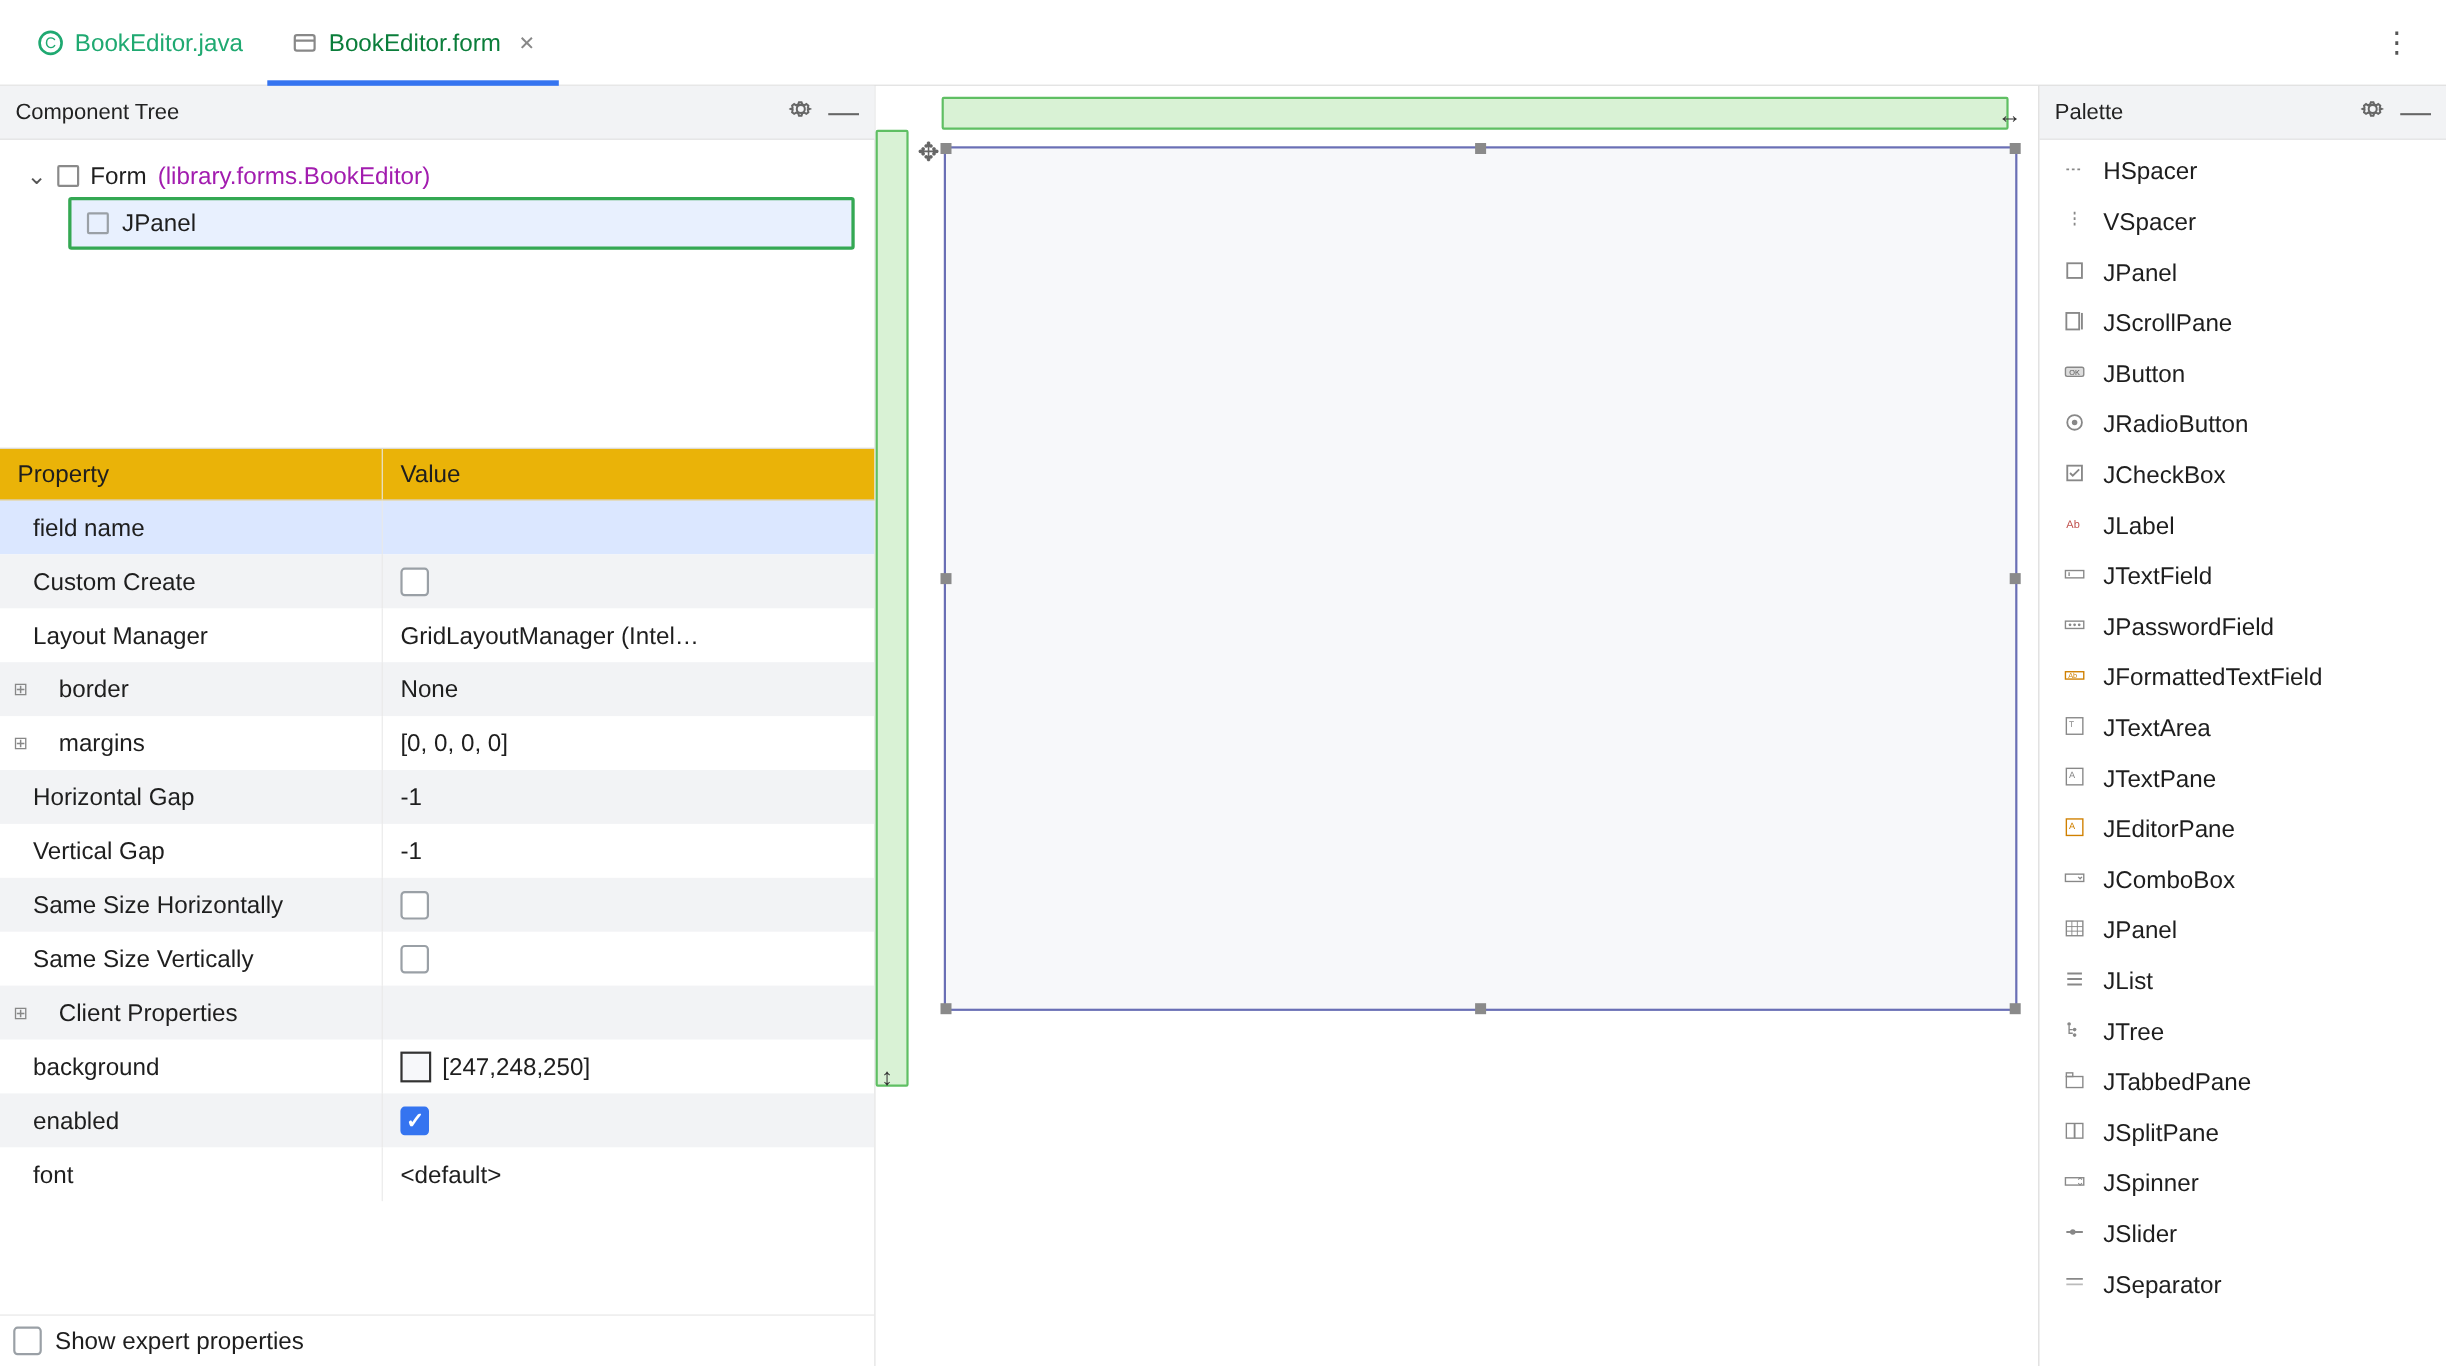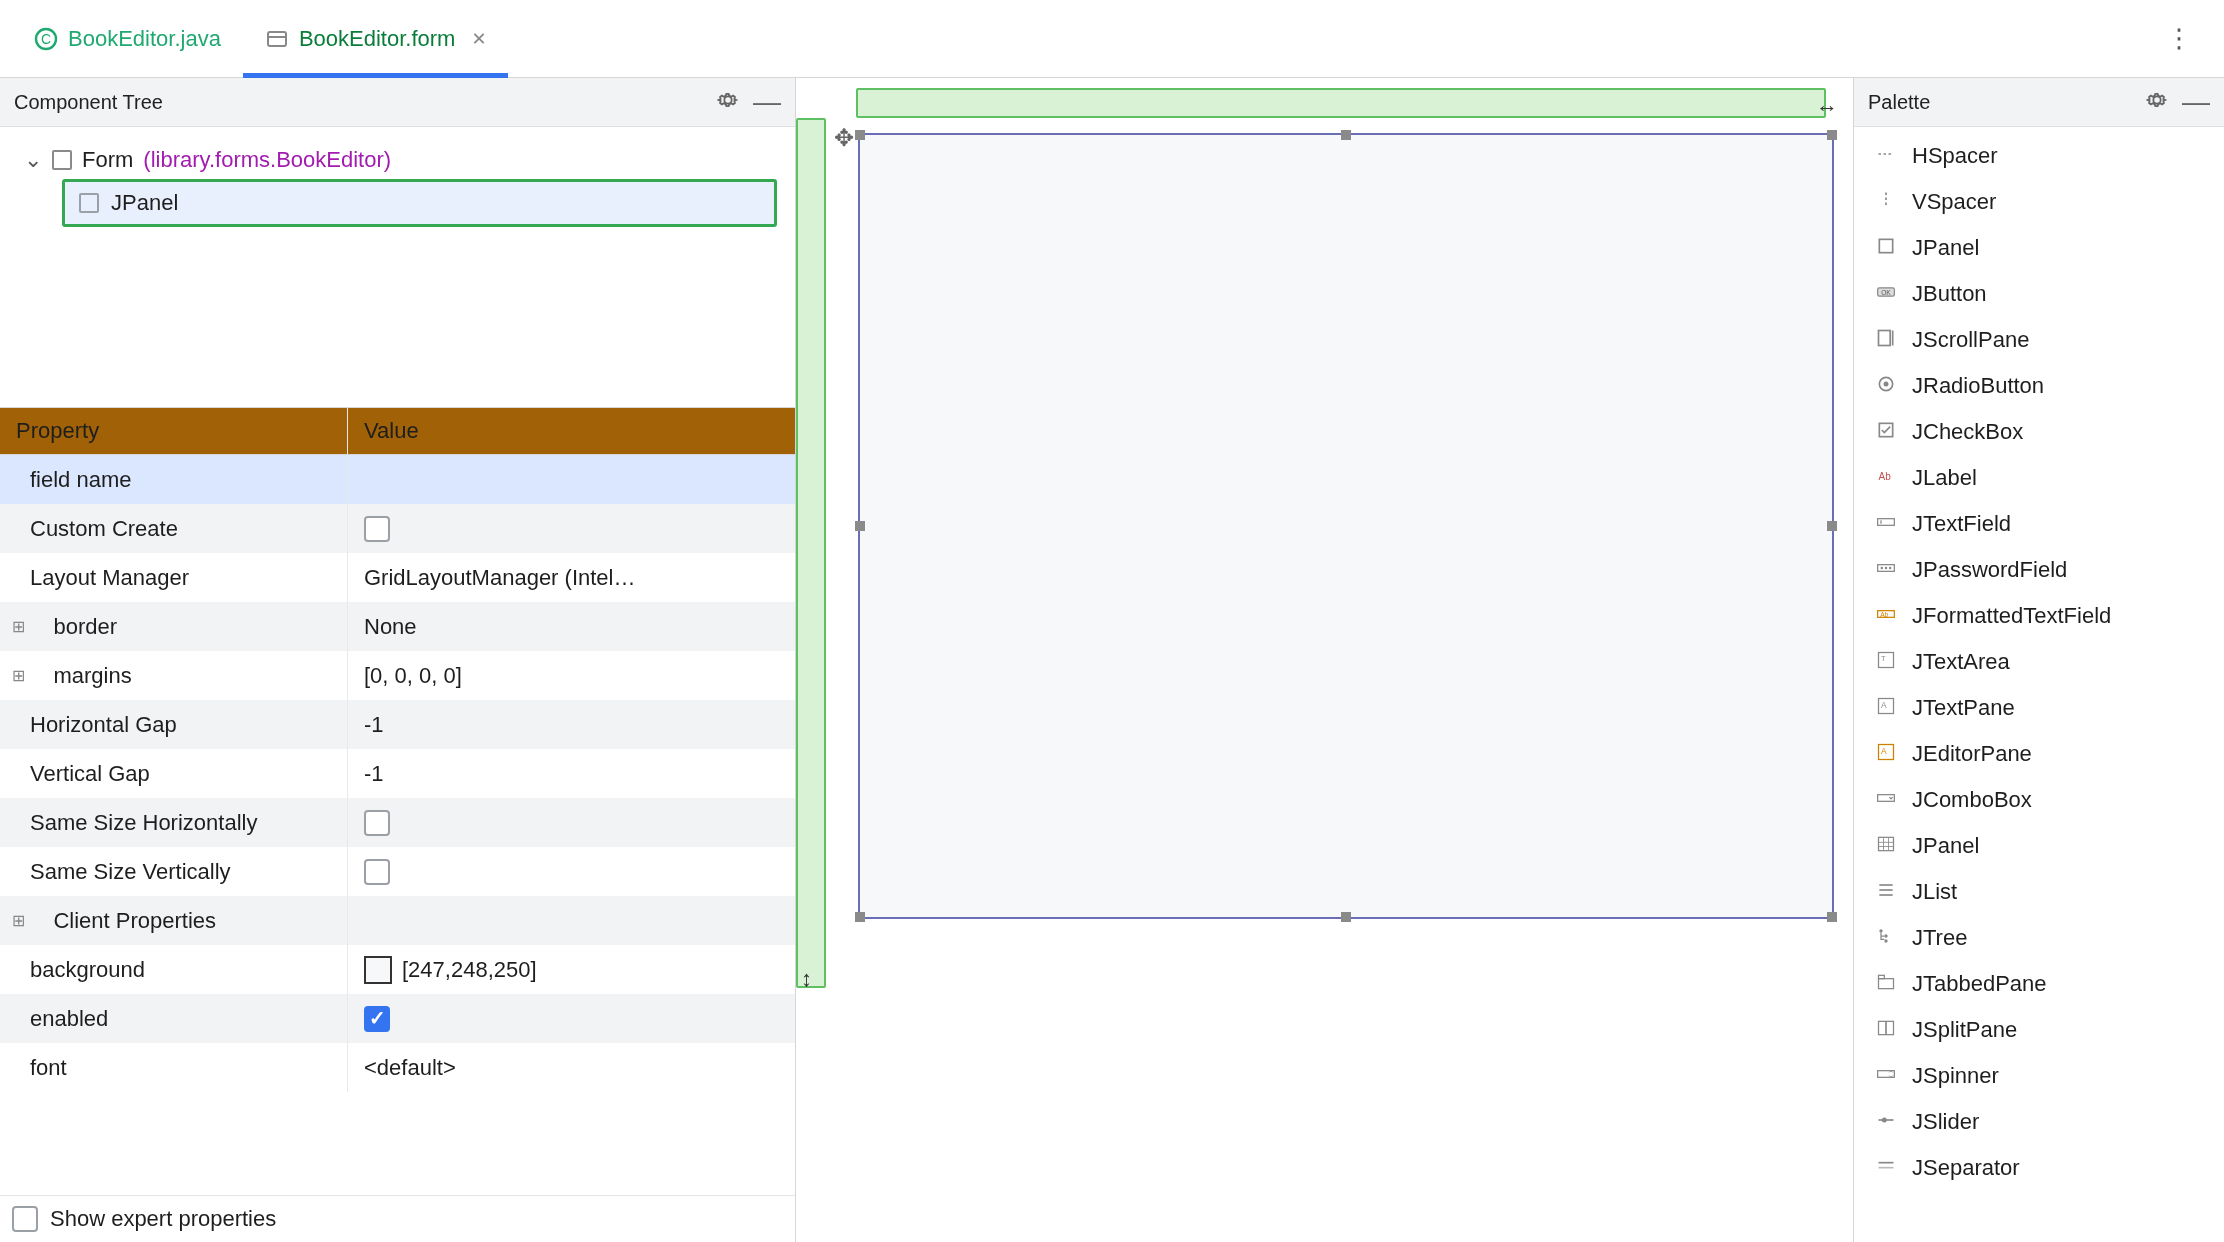--- a/index.html
+++ b/index.html
@@ -117,21 +117,21 @@
   display: flex;
   flex-direction: column;
   flex: 1;
   overflow: hidden;
 }
 .prop-head, .prop-row {
   display: flex;
   font-size: 22px;
 }
 .prop-head {
-  background: #a16207;
+  background: #eab308;
   border-bottom: 1px solid #d6d6d6;
 }
 .prop-head .col { padding: 10px 16px; }
 .col-name { width: 348px; border-right: 1px solid #e9e9e9; }
 .col-val { flex: 1; }
 
 .prop-rows { flex: 1; overflow: auto; }
 .prop-row { align-items: center; height: 49px; }
 .prop-row:nth-child(even) { background: #f2f3f5; }
 .prop-row.selected { background: #dbe7ff; }
@@ -484,34 +484,34 @@
           <span class="p-icon">
             <svg viewBox="0 0 24 24">
               <rect x="4" y="4" width="16" height="16" fill="none" stroke="#888" stroke-width="2"></rect>
             </svg>
           </span>
           <span>JPanel</span>
         </div>
         <div class="palette-item">
           <span class="p-icon">
             <svg viewBox="0 0 24 24">
+              <rect x="3" y="3" width="14" height="18" fill="none" stroke="#888" stroke-width="2"></rect>
+              <rect x="19" y="3" width="2" height="18" fill="#888"></rect>
+            </svg>
+          </span>
+          <span>JScrollPane</span>
+        </div>
+        <div class="palette-item">
+          <span class="p-icon">
+            <svg viewBox="0 0 24 24">
               <rect x="2" y="7" width="20" height="10" rx="2" fill="#ddd" stroke="#888" stroke-width="1.5"></rect>
               <text x="12" y="15" text-anchor="middle" font-size="8" fill="#555">OK</text>
             </svg>
           </span>
           <span>JButton</span>
-        </div>
-        <div class="palette-item">
-          <span class="p-icon">
-            <svg viewBox="0 0 24 24">
-              <rect x="3" y="3" width="14" height="18" fill="none" stroke="#888" stroke-width="2"></rect>
-              <rect x="19" y="3" width="2" height="18" fill="#888"></rect>
-            </svg>
-          </span>
-          <span>JScrollPane</span>
         </div>
         <div class="palette-item">
           <span class="p-icon">
             <svg viewBox="0 0 24 24">
               <circle cx="12" cy="12" r="8" fill="none" stroke="#888" stroke-width="2"></circle>
               <circle cx="12" cy="12" r="3" fill="#888"></circle>
             </svg>
           </span>
           <span>JRadioButton</span>
         </div>

